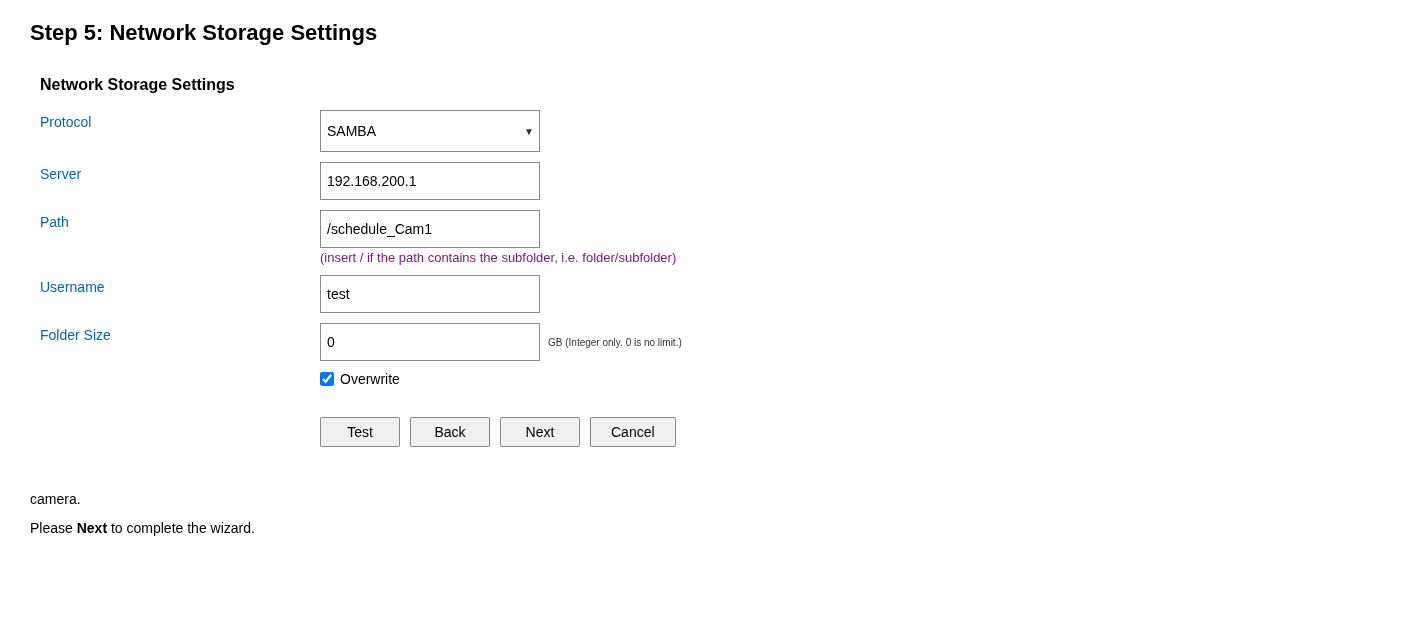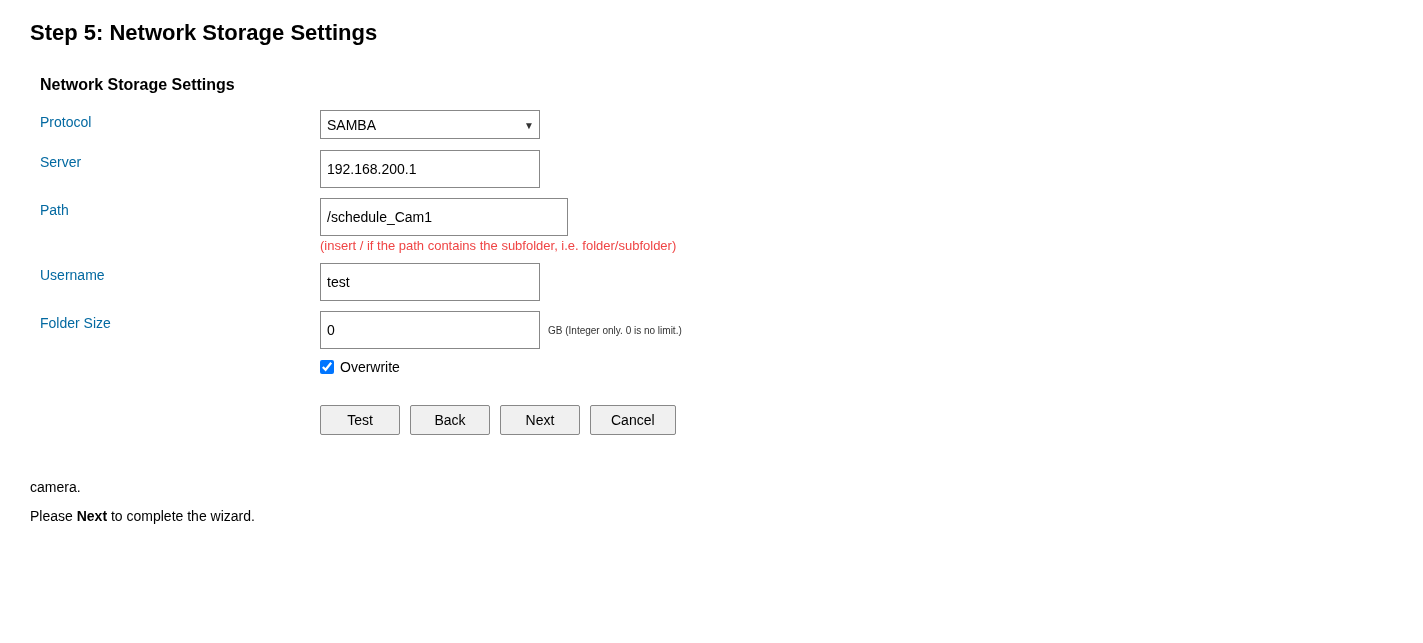--- a/index.html
+++ b/index.html
@@ -53,21 +53,21 @@
       padding: 18px 6px;
       font-size: 14px;
       background: #fff;
       height: 26px;
     }
     select {
       border: 1px solid #888;
       padding: 3px 6px;
       font-size: 14px;
       background: #fff;
-      height: 29px;
+      height: 42px;
       min-width: 220px;
       appearance: none;
       -webkit-appearance: none;
       padding-right: 24px;
       background-image: none;
     }
     .select-wrapper {
       position: relative;
       display: inline-block;
     }
@@ -76,21 +76,21 @@
       font-size: 10px;
       position: absolute;
       right: 6px;
       top: 50%;
       transform: translateY(-50%);
       pointer-events: none;
       color: #333;
     }
     .path-hint {
       font-size: 13px;
-      color: #ef4444;
+      color: #701a75;
       margin-top: 2px;
     }
     .password-wrapper {
       position: relative;
       display: inline-flex;
       align-items: center;
     }
     .password-wrapper input {
       padding-right: 28px;
       min-width: 200px;
@@ -159,21 +159,21 @@
   <div class="form-row">
     <div class="form-label">Server</div>
     <div class="form-field">
       <input type="text" style="width: 220px;" value="192.168.200.1">
     </div>
   </div>
 
   <div class="form-row">
     <div class="form-label">Path</div>
     <div class="form-field">
-      <input type="text" style="width: 248px;" value="/schedule_Cam1">
+      <input type="text" style="width: 220px;" value="/schedule_Cam1">
       <div class="path-hint">(insert / if the path contains the subfolder, i.e. folder/subfolder)</div>
     </div>
   </div>
 
   <div class="form-row">
     <div class="form-label">Username</div>
     <div class="form-field">
       <input type="text" style="width: 220px;" value="test">
     </div>
   </div>

